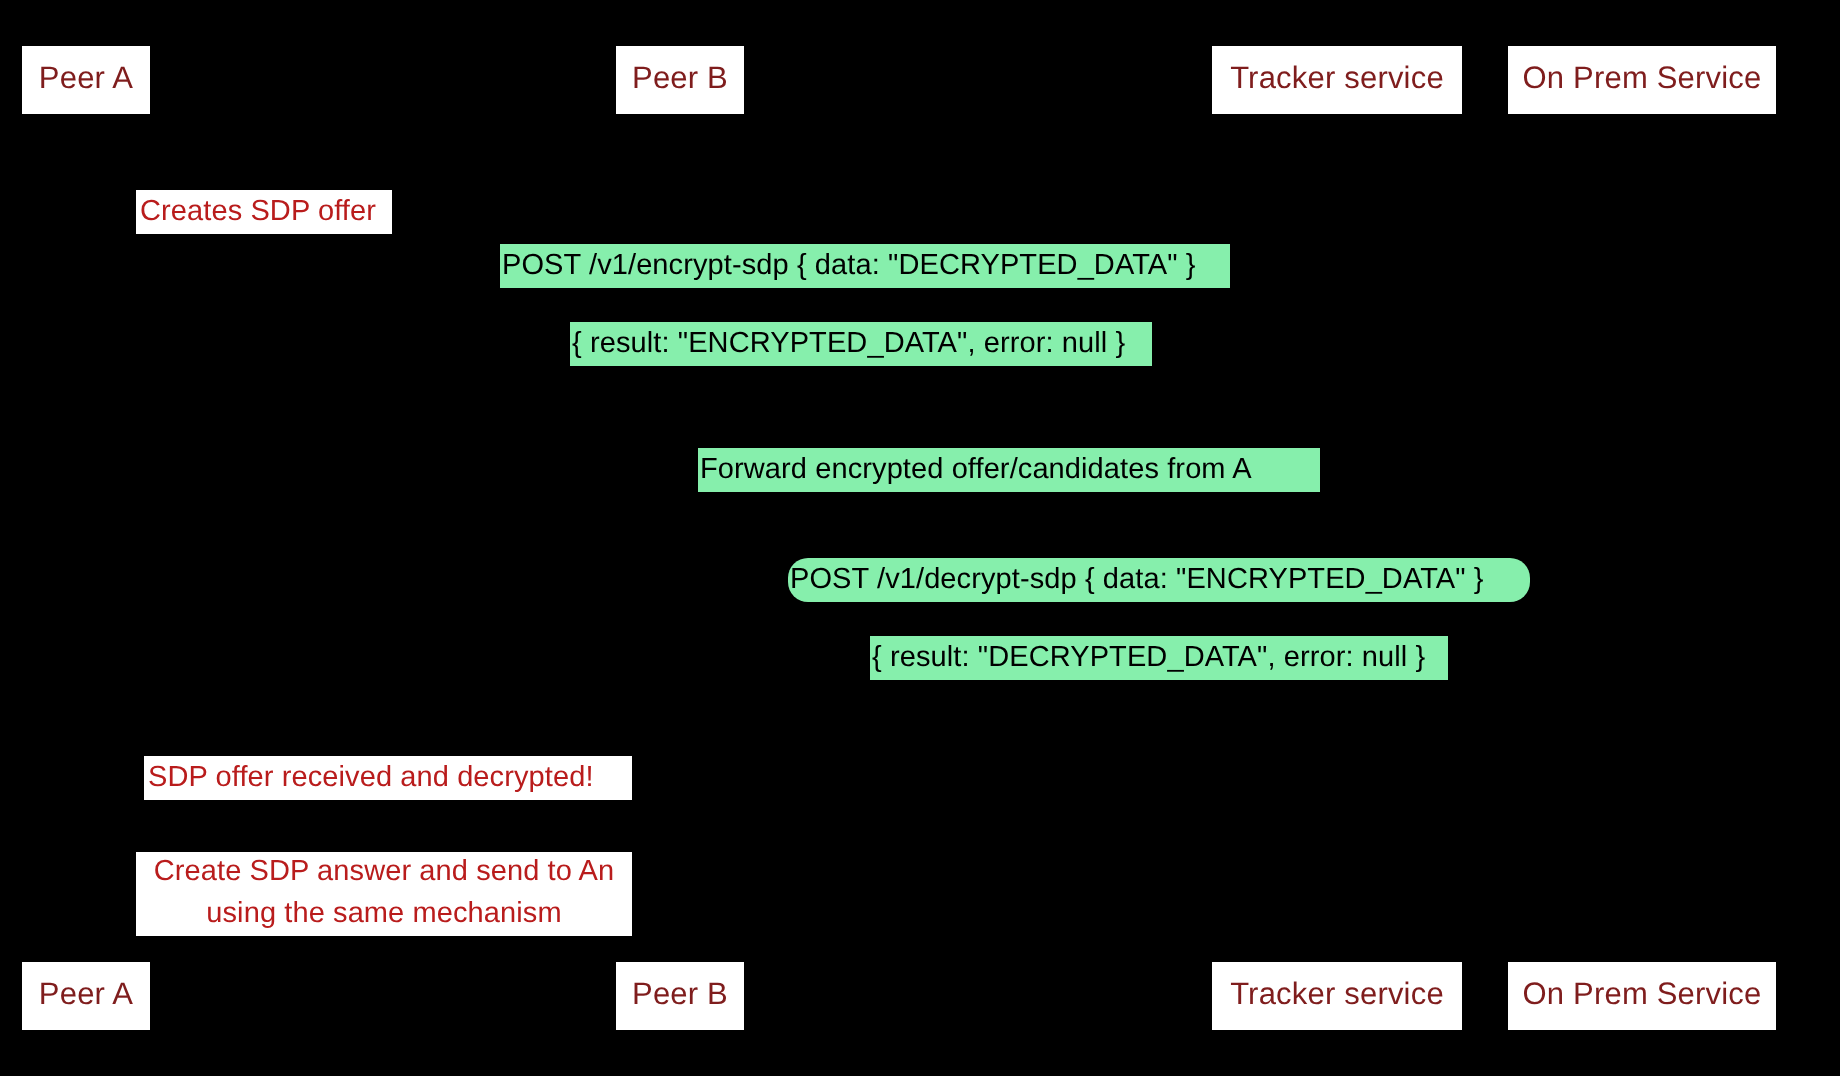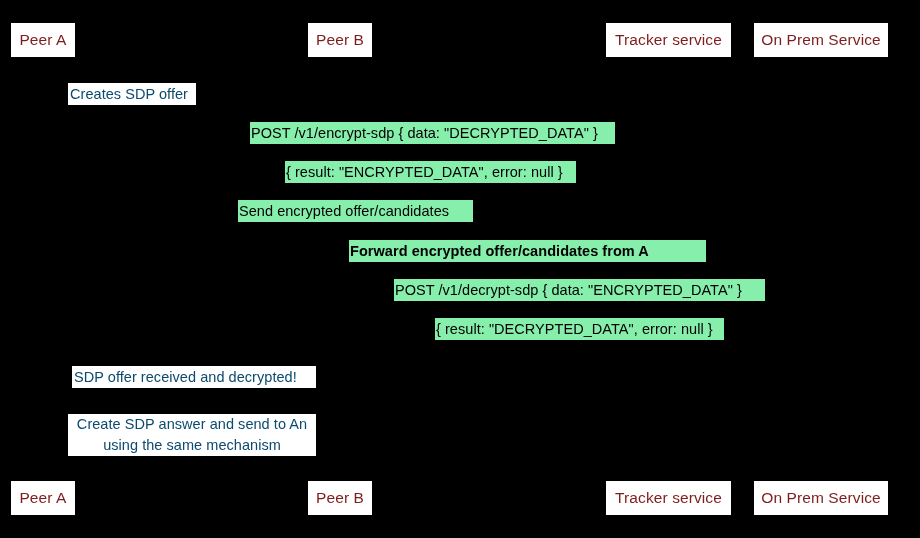--- a/index.html
+++ b/index.html
@@ -83,28 +83,29 @@
     overflow: hidden;
     box-sizing: border-box;
     padding: 0 1px;
     letter-spacing: 0.05px;
   }
 
   
   .note-label {
     position: absolute;
     background: #ffffff;
-    color: #0c4a6e;
+    color: #b91c1c;
     font-size: 14.5px;
     line-height: 22px;
     white-space: nowrap;
     overflow: hidden;
     box-sizing: border-box;
     padding: 0 2px;
     letter-spacing: 0.05px;
+    margin-top: 12px;
   }
   .note-label.multiline {
     white-space: normal;
     text-align: center;
     line-height: 21px;
     padding-top: 0px;
   }
   .note-label .note-line {
     display: block;
   }
@@ -141,25 +142,24 @@
   <div class="lifeline-box" style="left:753px; top:22px; width:136px; height:36px;">
     <span>On Prem Service</span>
   </div>
 
   <div class="note-label" style="left:68px; top:83px; width:128px; height:22px;">Creates SDP offer</div>
 
   <div class="msg-label" style="left:250px; top:122px; width:365px;">POST /v1/encrypt-sdp { data: "DECRYPTED_DATA" }</div>
 
   <div class="msg-label" style="left:285px; top:161px; width:291px;">{ result: "ENCRYPTED_DATA", error: null }</div>
 
-  <div class="msg-label" style="left:238px; top:200px; width:235px;">Send encrypted offer/candidates</div>
 
-  <div class="msg-label" style="left:349px; top:240px; width:357px;font-weight:bold;">Forward encrypted offer/candidates from A</div>
+  <div class="msg-label" style="left:349px; top:224px; width:311px;">Forward encrypted offer/candidates from A</div>
 
-  <div class="msg-label" style="left:394px; top:279px; width:371px;">POST /v1/decrypt-sdp { data: "ENCRYPTED_DATA" }</div>
+  <div class="msg-label" style="left:394px; top:279px; width:371px;border-radius:10px;">POST /v1/decrypt-sdp { data: "ENCRYPTED_DATA" }</div>
 
   <div class="msg-label" style="left:435px; top:318px; width:289px;">{ result: "DECRYPTED_DATA", error: null }</div>
 
   <div class="note-label multiline" style="left:68px; top:414px; width:248px; height:42px;">
     <span class="note-line">Create SDP answer and send to An</span>
     <span class="note-line">using the same mechanism</span>
   </div>
 
   <div class="note-label" style="left:72px; top:366px; width:244px; height:22px;">SDP offer received and decrypted!</div>
 

